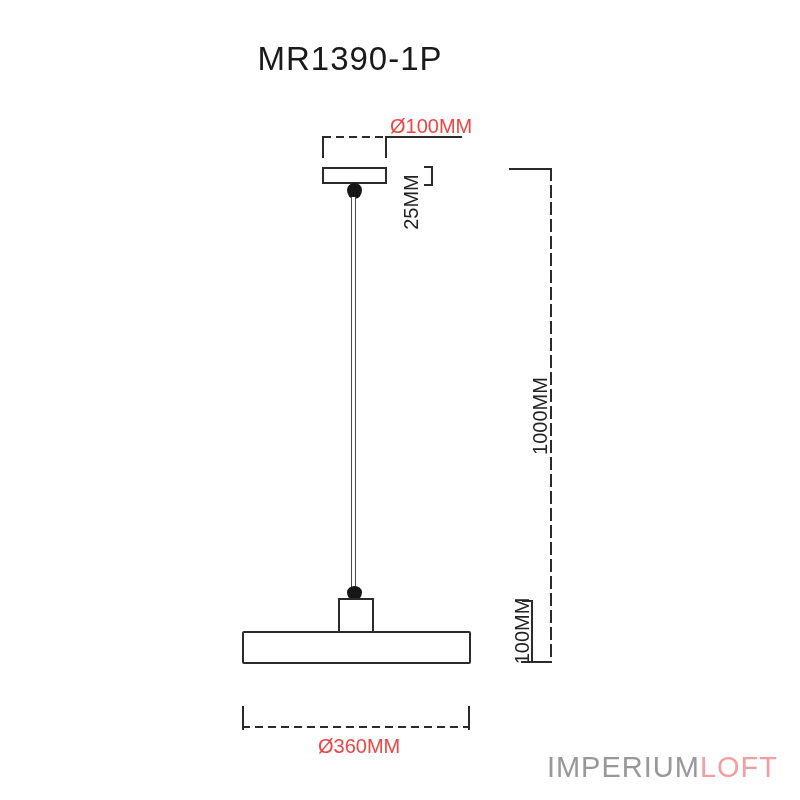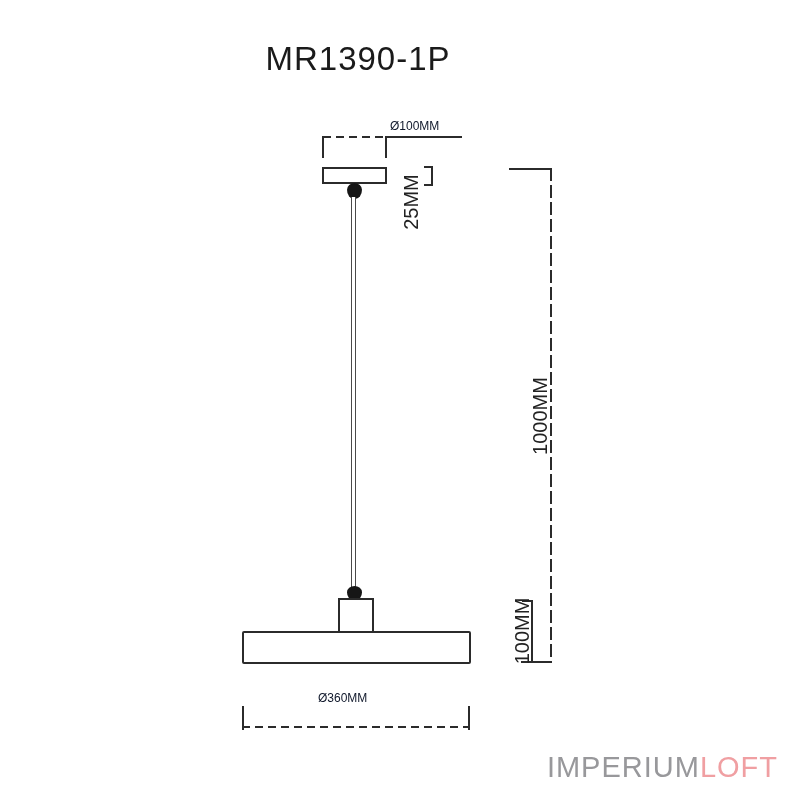--- a/index.html
+++ b/index.html
@@ -16,24 +16,24 @@
   
   .hline{position:absolute;height:0;border-top:2px solid var(--line-color);}
   .vline{position:absolute;width:0;border-left:2px solid var(--line-color);}
   .hdash{position:absolute;height:2px;
     background:repeating-linear-gradient(to right,var(--line-color) 0 8px,transparent 8px 13px);}
   .vdash{position:absolute;width:2px;
     background:repeating-linear-gradient(to bottom,var(--line-color) 0 13px,transparent 13px 17px);}
   .rect{position:absolute;border:2px solid var(--line-color);background:#ffffff;box-sizing:border-box;}
   
   .title{
-    position:absolute;left:158px;top:40px;width:400px;text-align:center;
+    position:absolute;left:150px;top:40px;width:400px;text-align:center;
     font-size:33px;letter-spacing:1px;color:#1a1a1a;
   }
-  .dimlabel{position:absolute;font-size:12px;color:#0f172a;white-space:nowrap;line-height:20px;}
+  .dimlabel{position:absolute;font-size:20px;color:#ef4444;white-space:nowrap;line-height:20px;}
   .vlabel{
     position:absolute;font-size:20px;color:#222;white-space:nowrap;line-height:20px;
     transform:translate(-50%,-50%) rotate(-90deg);
   }
   .onLine{background:#ffffff;padding:0 4px;}
   
   .blob{position:absolute;background:#161616;}
   .cone{border-radius:50% 50% 46% 46% / 42% 42% 58% 58%;}
   .oval{border-radius:50% 50% 40% 40% / 45% 45% 55% 55%;}
   .cable{
@@ -86,20 +86,20 @@
     <div class="vline" style="left:531px;top:601px;height:62px;"></div>
     <div class="hline" style="left:522px;top:600px;width:11px;"></div>
     <div class="hline" style="left:521px;top:661px;width:31px;"></div>
     <div class="vlabel" style="left:522px;top:631px;">100MM</div>
   </div>
 
   <div>
     <div class="hdash" style="left:242px;top:726px;width:228px;"></div>
     <div class="vline" style="left:242px;top:706px;height:24px;"></div>
     <div class="vline" style="left:468px;top:706px;height:24px;"></div>
-    <div class="dimlabel onLine" style="left:314px;top:688px;">Ø360MM</div>
+    <div class="dimlabel onLine" style="left:314px;top:736px;">Ø360MM</div>
   </div>
 
   <div class="logo">
     <span style="color: rgb(152, 152, 155);">IMPERIUM</span><span style="color: rgb(240, 159, 162);">LOFT</span>
   </div>
 
 </div>
 
 </body></html>

